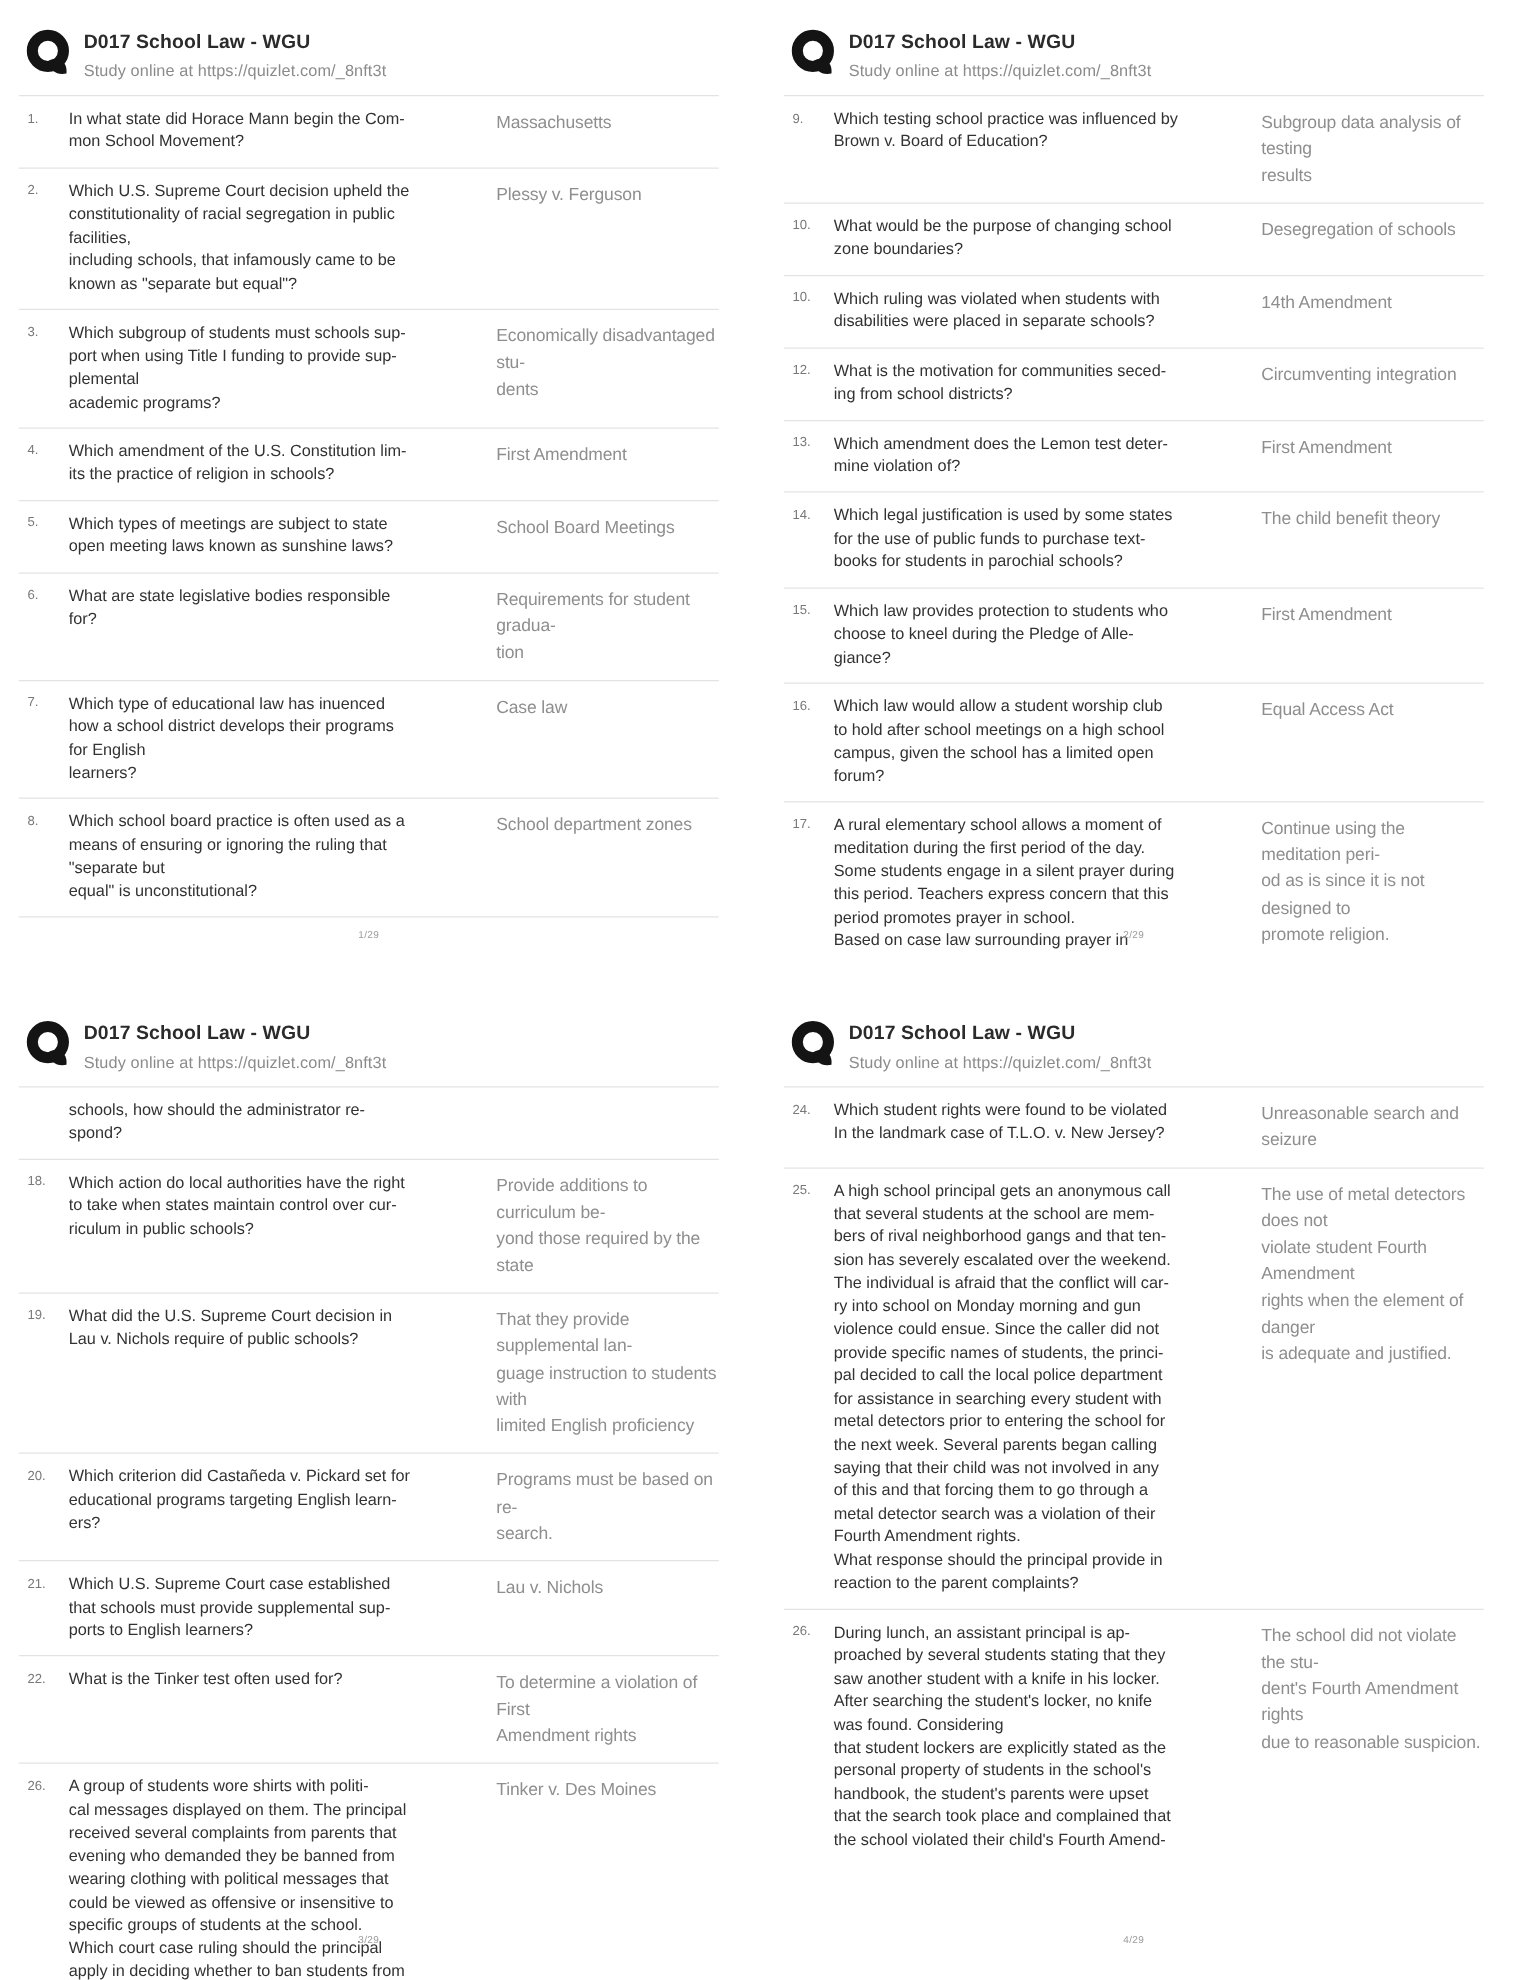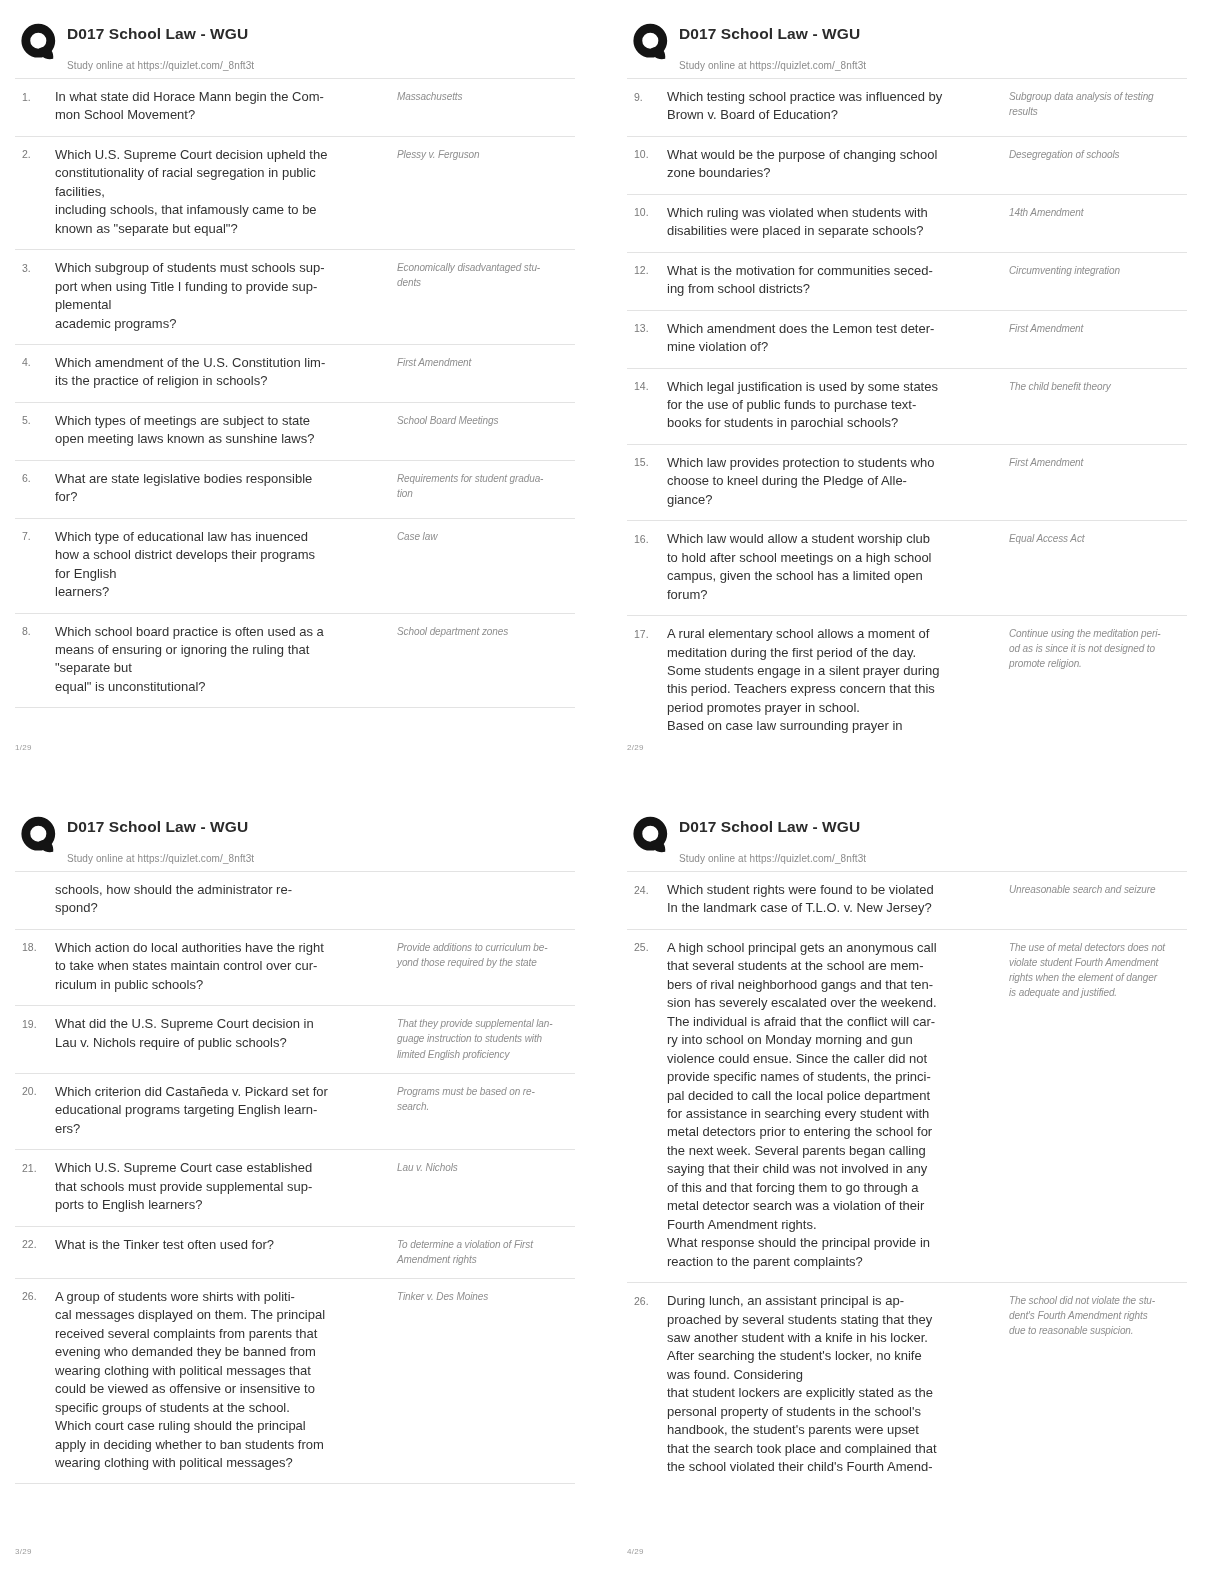--- a/index.html
+++ b/index.html
@@ -29,23 +29,23 @@
   }
   .qlogo { flex: 0 0 auto; margin: 1px 9px 0 6px; }
   .header-text { padding-top: 3px; }
   .title {
     font-size: 15.5px;
     font-weight: 700;
     color: #2b2b2b;
     letter-spacing: 0.1px;
   }
   .subtitle {
-    font-size: 10px;
+    font-size: 13px;
     color: #8b8b8b;
-    margin-top: 17px;
+    margin-top: 6px;
     letter-spacing: 0.1px;
   }
 
   .items { margin-top: 7px; }
   .items.endline { border-bottom: 1px solid #e3e3e3; }
   .item {
     display: grid;
     grid-template-columns: 40px 342px 1fr;
     border-top: 1px solid #e3e3e3;
     padding: 9px 0 11px 0;
@@ -58,32 +58,32 @@
   }
   .q {
     font-size: 13px;
     font-weight: 400;
     color: #323232;
     line-height: 1.42;
     white-space: pre-line;
     padding-right: 4px;
   }
   .a {
-    font-size: 10px;
+    font-size: 14px;
     color: #8e8e8e;
     line-height: 1.52;
     white-space: pre-line;
     letter-spacing: -0.1px;
     padding-top: 1px;
-    font-style: italic;
   }
   .footer {
     position: absolute;
     left: 15px; right: 37px;
     bottom: 28px;
+    text-align: center;
     font-size: 8px;
     color: #9b9b9b;
     letter-spacing: 0.3px;
   }
 </style>
 </head>
 <body>
 
 <div class="grid">
   <div class="sheet top">

